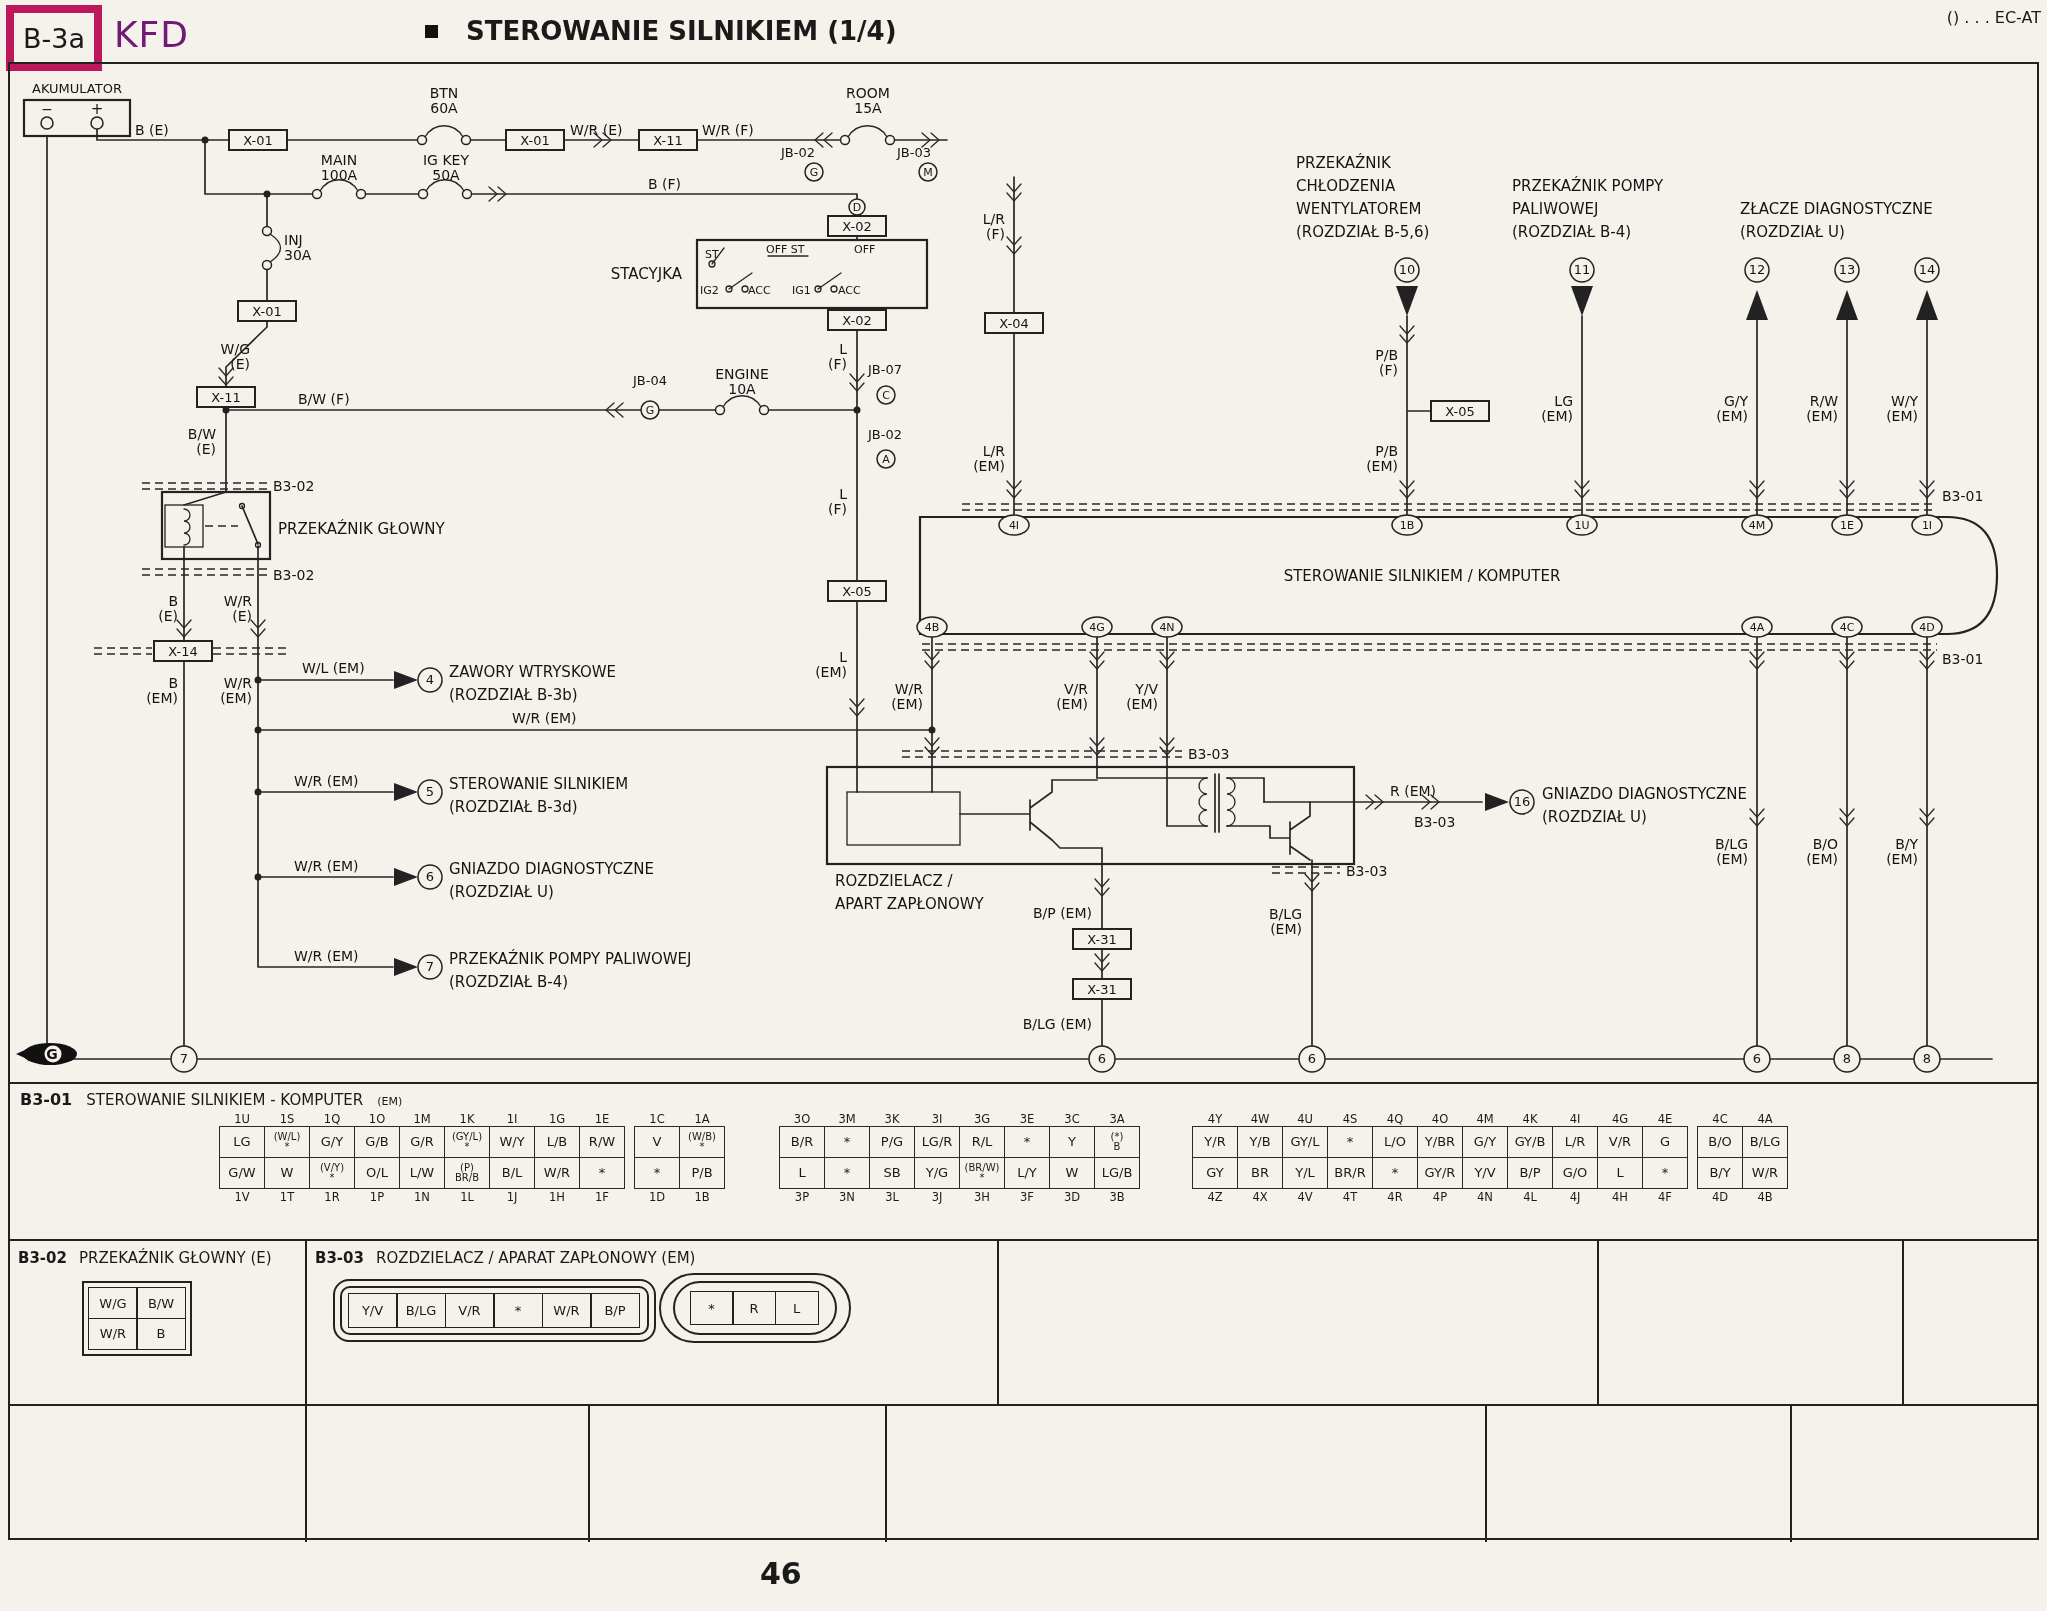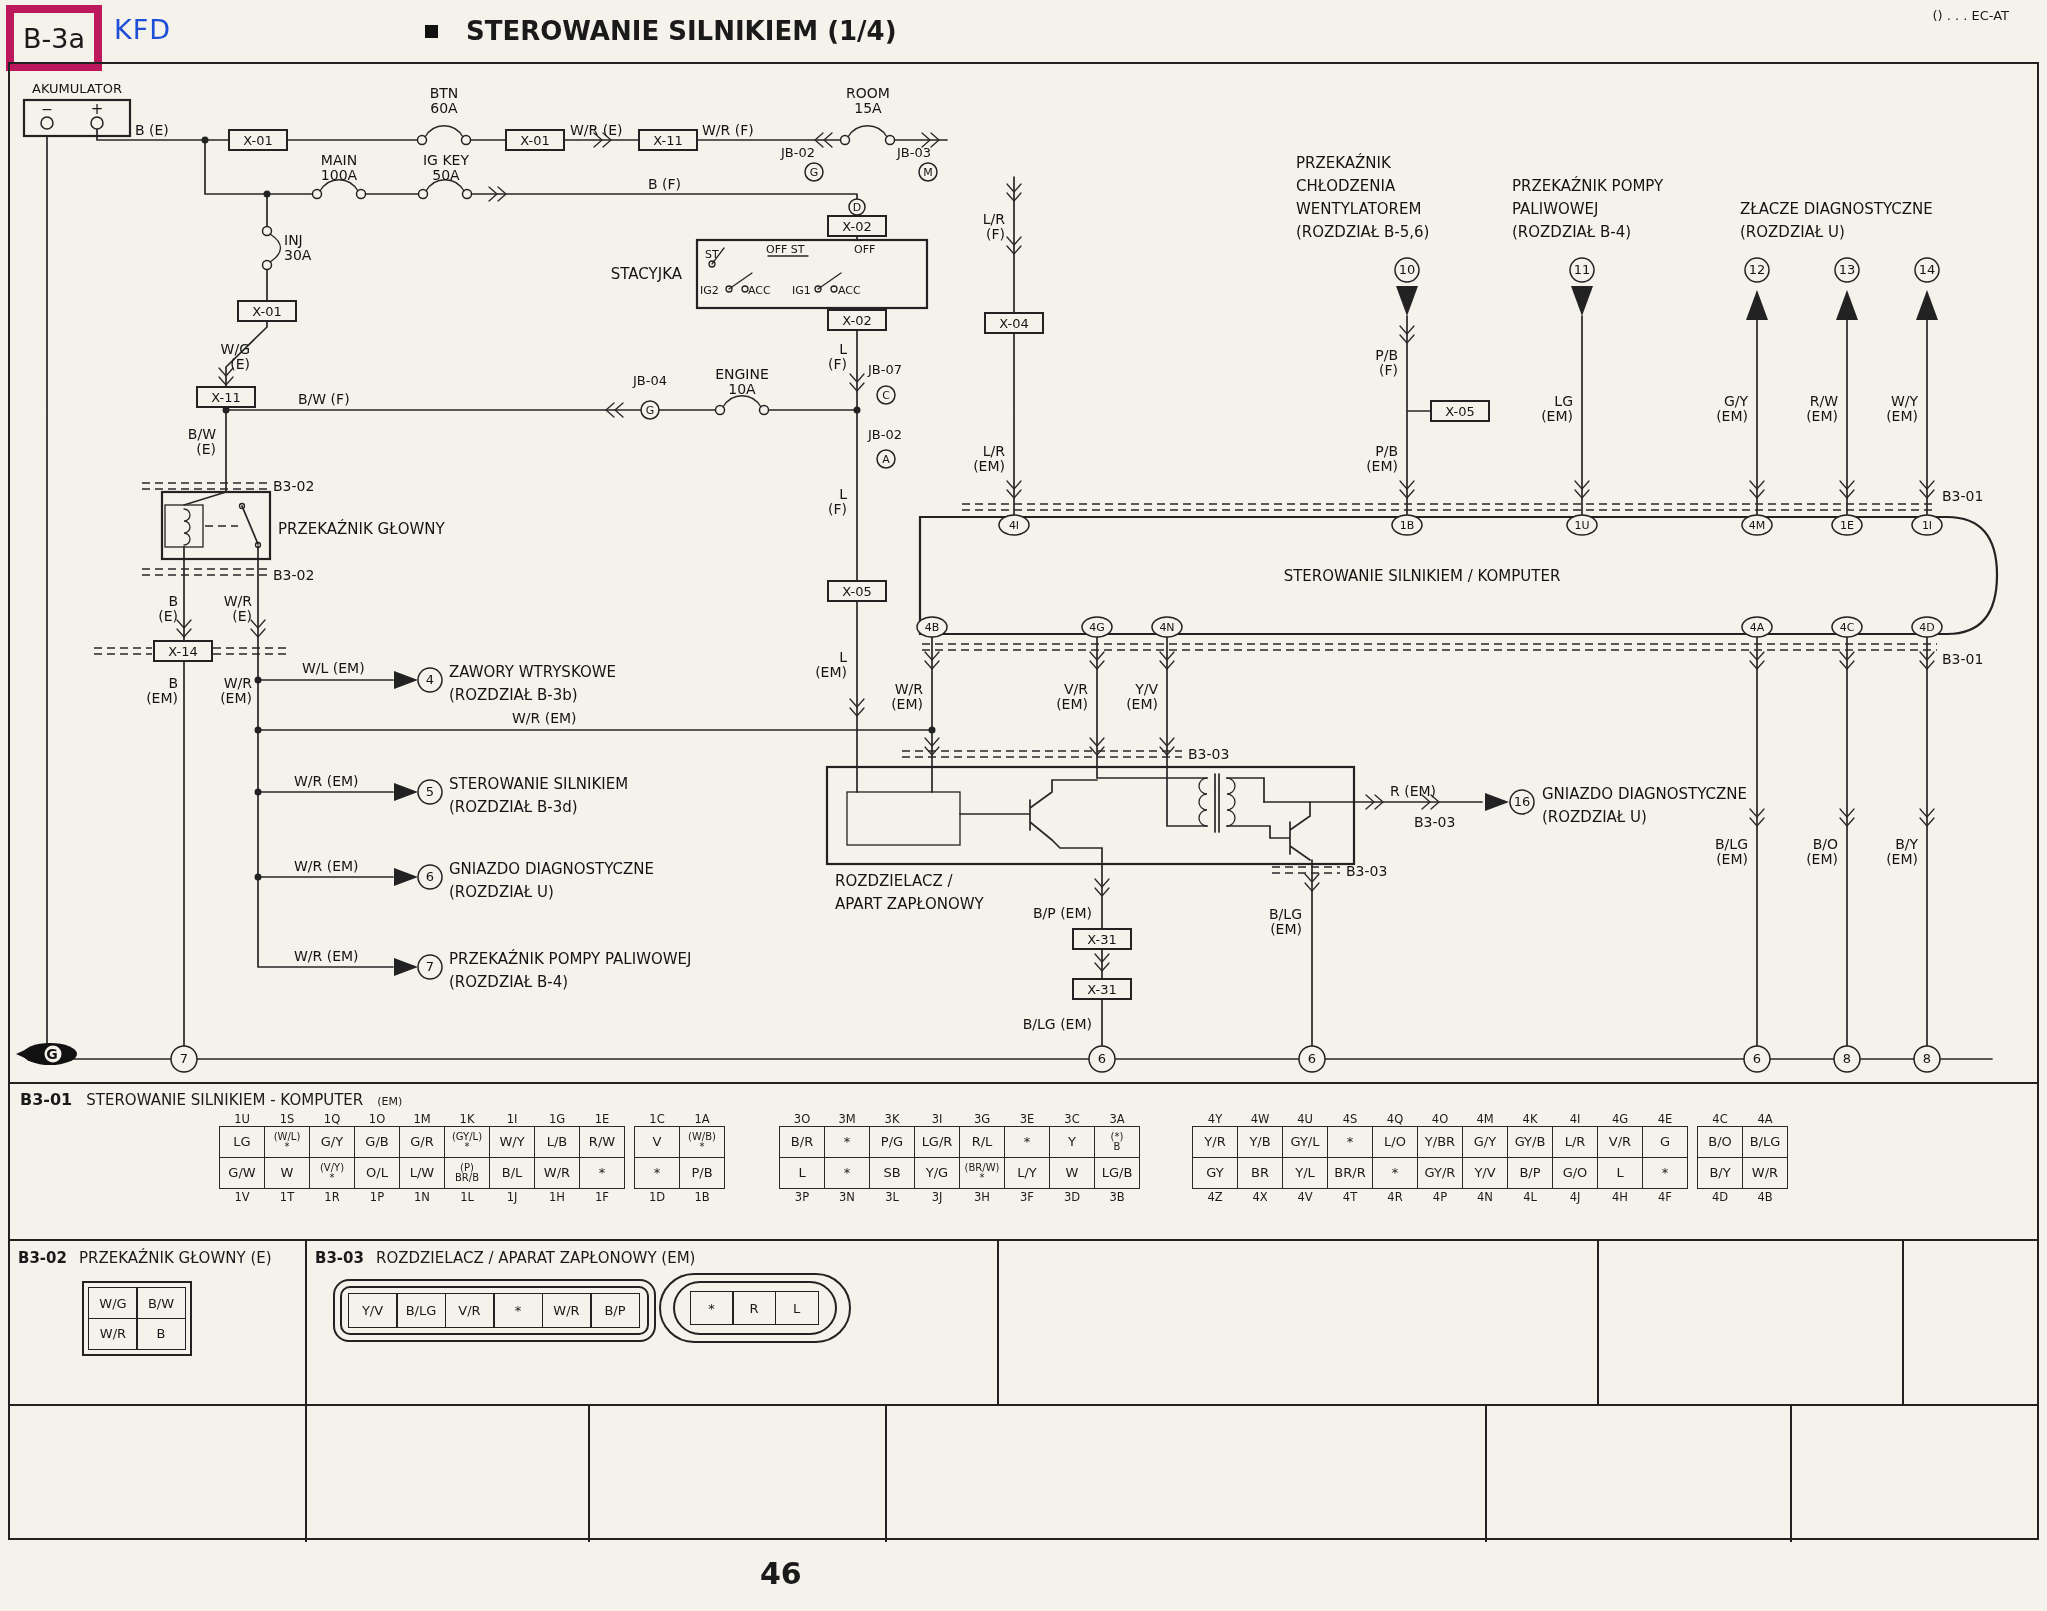--- a/index.html
+++ b/index.html
@@ -1,23 +1,23 @@
 <!DOCTYPE html>
 <html><head>
 <meta charset="utf-8">
 <style>
   html,body{margin:0;padding:0;background:#e8e6e1}
   .page{position:relative;width:2047px;height:1611px;background:#f5f2ec;
         font-family:"DejaVu Sans","Liberation Sans",sans-serif;color:#1a1a1a;overflow:hidden}
   .hdr-code{position:absolute;left:6px;top:5px;width:80px;height:50px;border:8px solid #be185d;
         display:flex;align-items:center;justify-content:center;font-size:27px}
-  .hdr-model{position:absolute;left:114px;top:14px;font-size:27px;letter-spacing:1px;color:#1d4ed8}
+  .hdr-model{position:absolute;left:114px;top:14px;font-size:36px;letter-spacing:1px;color:#701a75}
   .hdr-title{position:absolute;left:425px;top:16px;font-size:26px;font-weight:bold;display:flex;align-items:center;gap:28px}
   .hdr-bullet{width:13px;height:13px;background:#111;display:inline-block}
-  .hdr-note{position:absolute;right:38px;top:8px;font-size:13px}
+  .hdr-note{position:absolute;right:6px;top:8px;font-size:16px}
   .frame{position:absolute;left:8px;top:62px;width:2031px;height:1478px;border:2px solid #222;box-sizing:border-box}
   #wires{position:absolute;left:0;top:0}
   #wires text{fill:#141414}
   .wire{stroke:#272727;stroke-width:1.7;fill:none;stroke-linecap:round}
   .thin{stroke-width:1.3}
   .dash{stroke:#272727;stroke-width:1.4;fill:none;stroke-dasharray:8 5}
   .box2{stroke:#222;stroke-width:2.2;fill:none}
   .cbox{fill:#f5f2ec;stroke:#222;stroke-width:2}
   .cboxt{fill:#f5f2ec;stroke:#222;stroke-width:1.5}
   .thinc{fill:none;stroke:#222;stroke-width:1.3}

